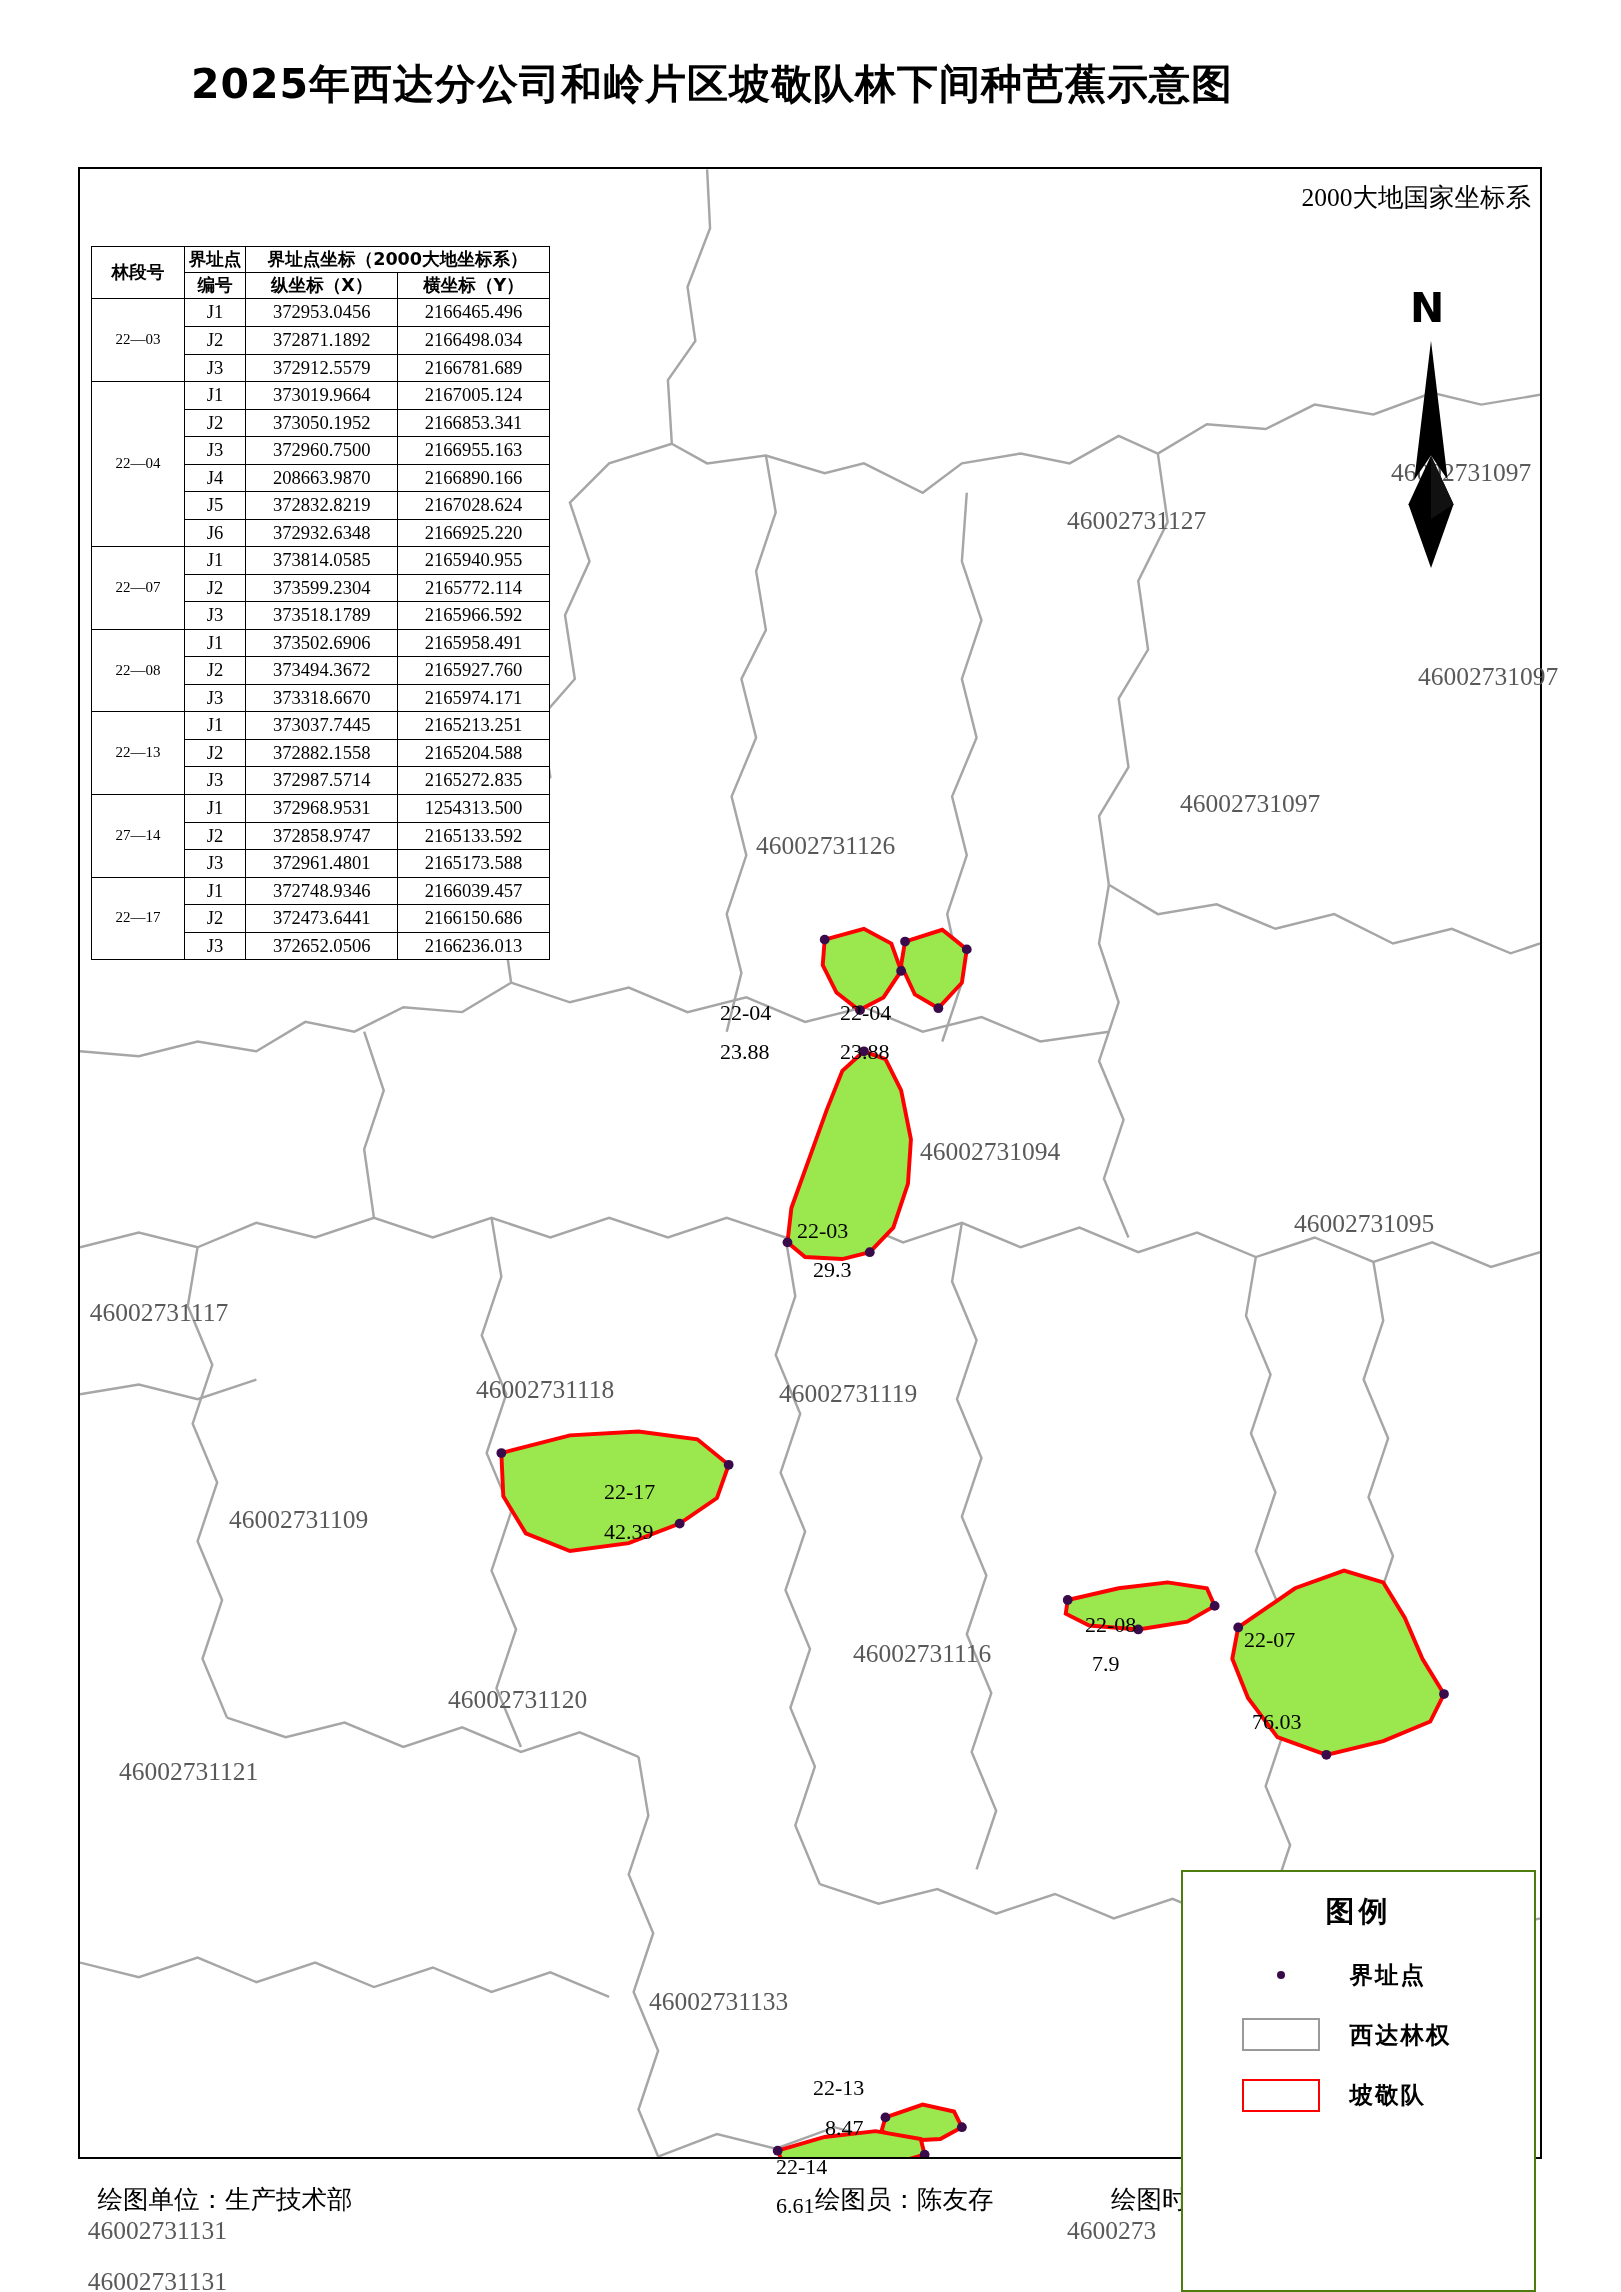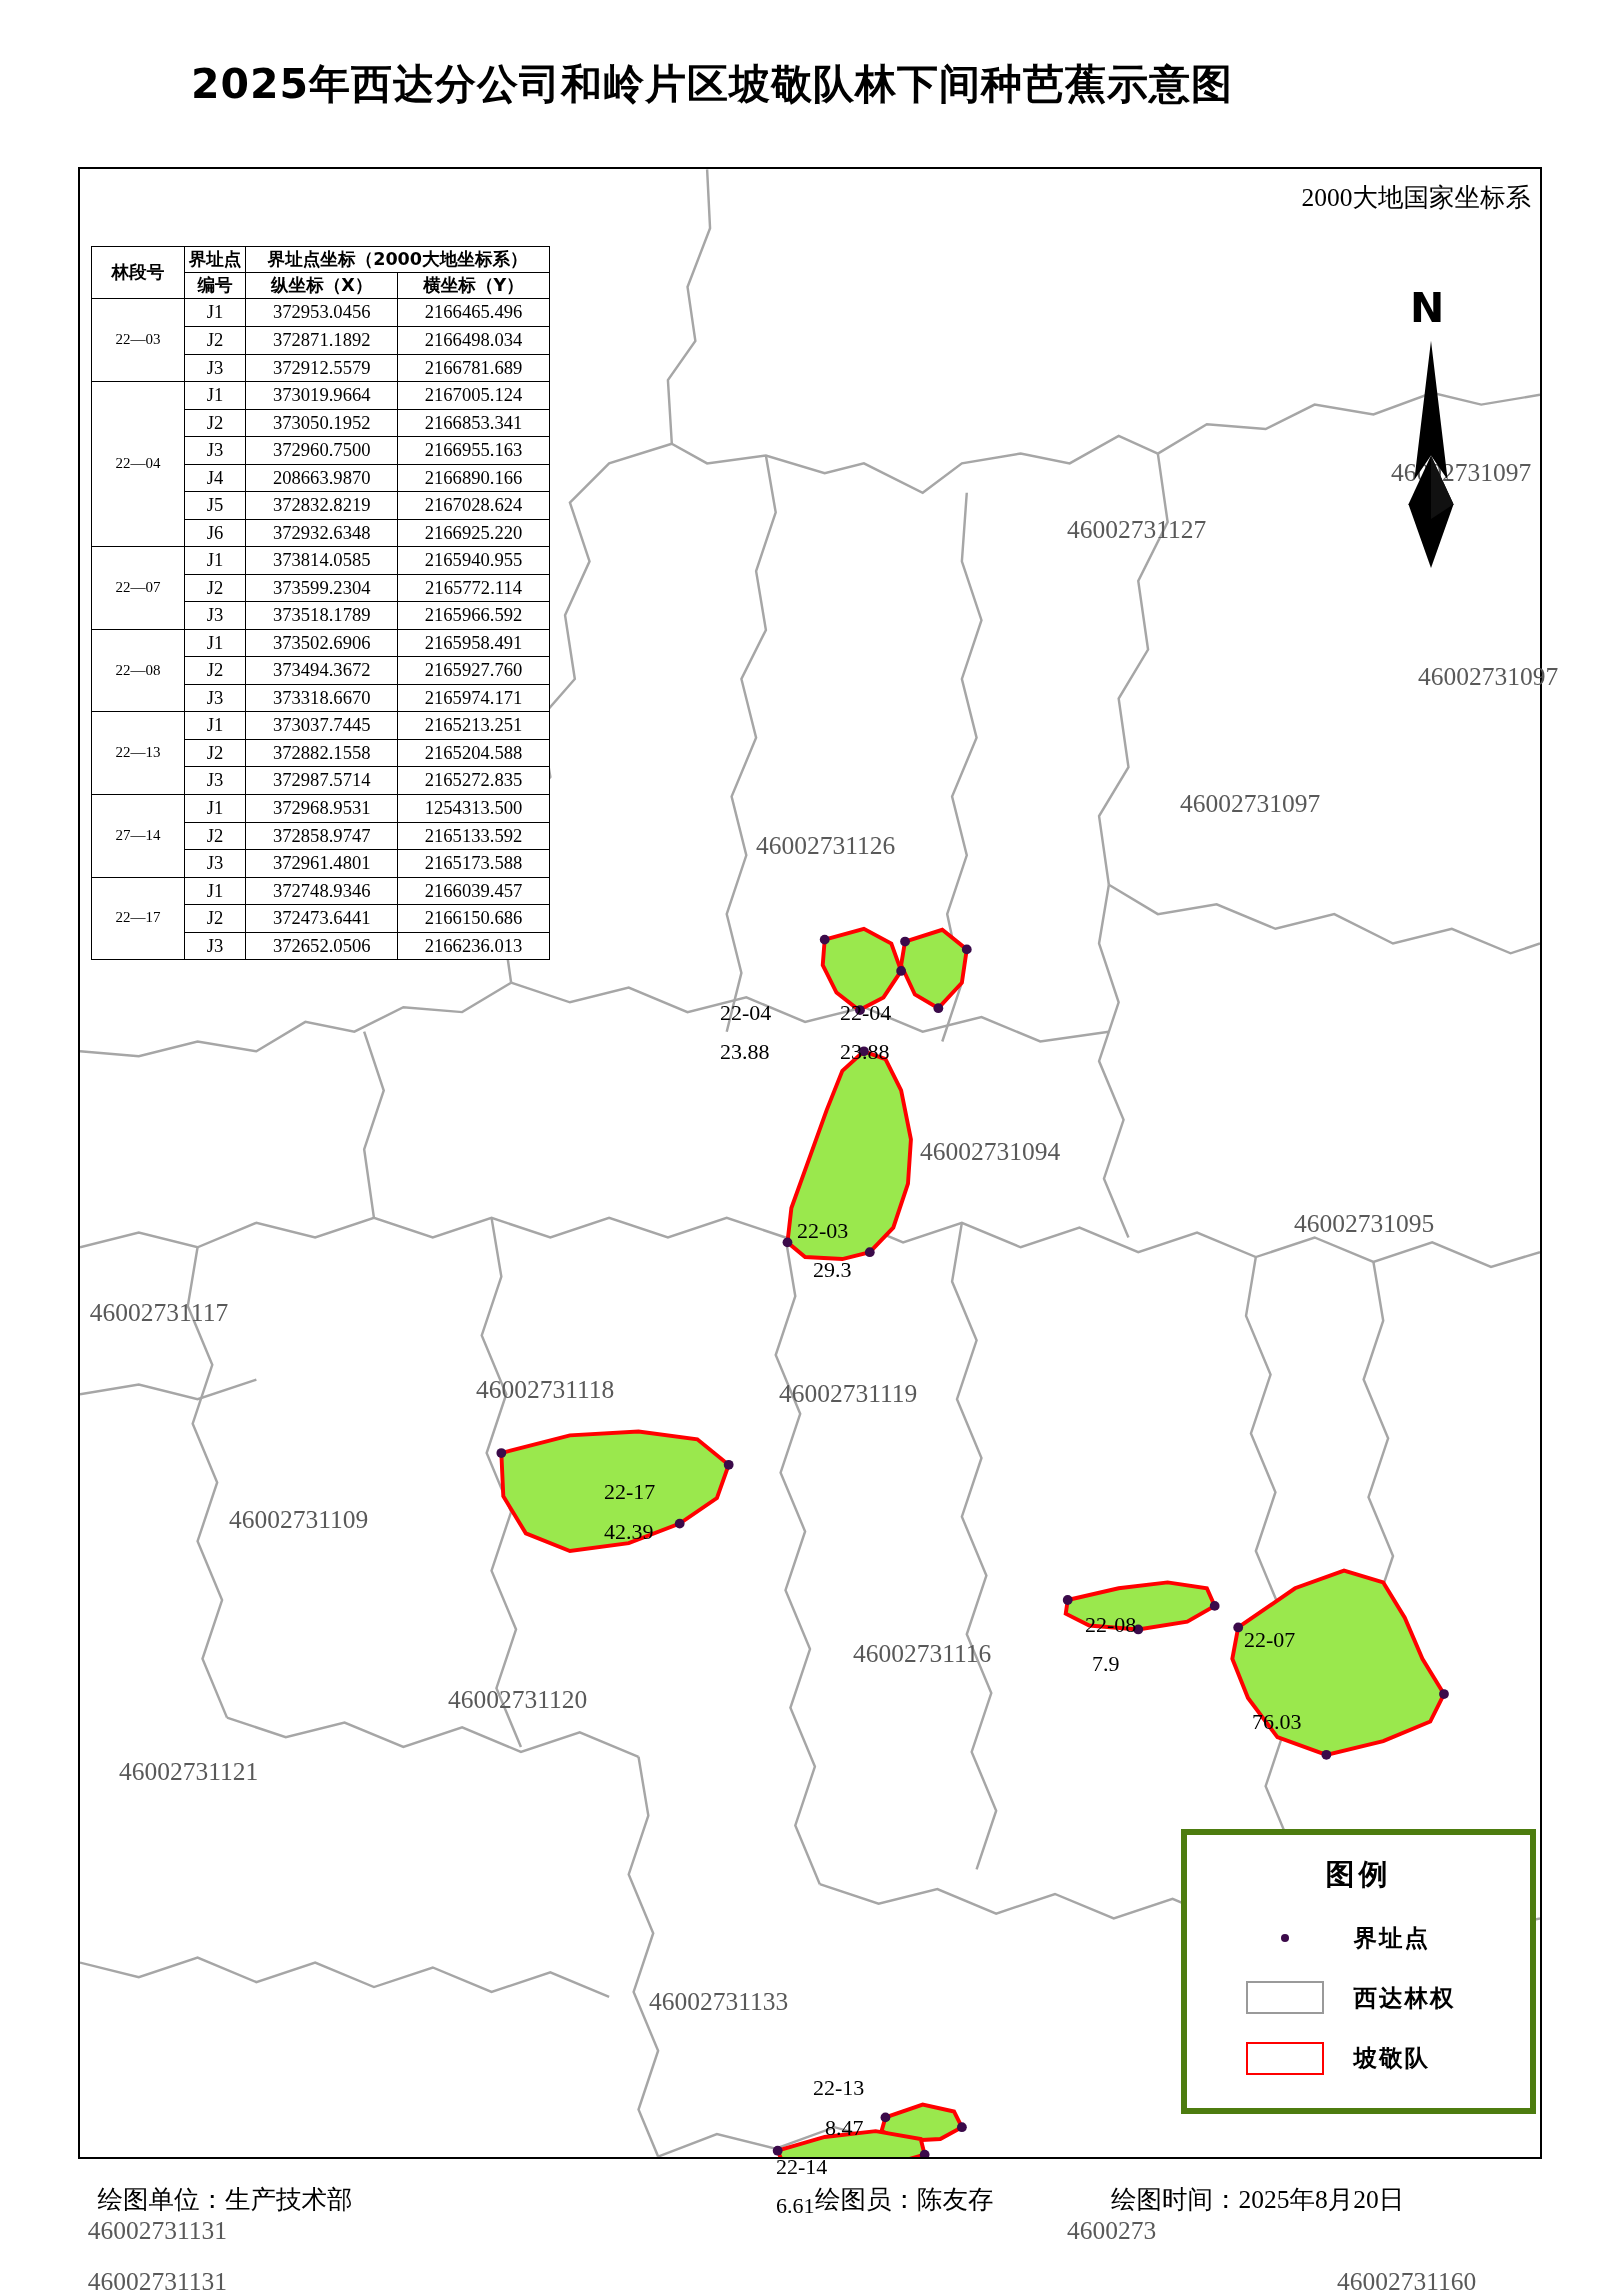--- a/index.html
+++ b/index.html
@@ -120,24 +120,24 @@
     top: 0px;
     font-family: "DejaVu Sans", sans-serif;
     font-weight: bold;
     font-size: 41px;
   }
 
   
   .legend {
     position: absolute;
     left: 1181px;
-    top: 1829px;
+    top: 1870px;
     width: 355px;
-    height: 285px;
-    border: 6px solid #4d7c0f;
+    height: 422px;
+    border: 2px solid #4d7c0f;
     background: #fff;
     box-sizing: border-box;
     z-index: 30;
   }
   .legend .lg-title {
     text-align: center;
     margin-top: 19.6px;
     font-family: "DejaVu Sans", sans-serif;
     font-weight: bold;
     font-size: 29px;
@@ -270,21 +270,21 @@
         <circle cx="1392" cy="1556" r="5"></circle>
         <circle cx="1272" cy="1618" r="5"></circle>
         <circle cx="822" cy="1988" r="5"></circle>
         <circle cx="900" cy="1998" r="5"></circle>
         <circle cx="862" cy="2026" r="5"></circle>
         <circle cx="712" cy="2022" r="5"></circle>
       </g>
     </svg>
 
     <div class="maplabel" style="left:1311px; top:289px;">46002731097</div>
-    <div class="maplabel" style="left:987px; top:346px;">46002731127</div>
+    <div class="maplabel" style="left:987px; top:337px;">46002731127</div>
     <div class="maplabel" style="left:1338px; top:493px;">46002731097</div>
     <div class="maplabel" style="left:1100px; top:620px;">46002731097</div>
     <div class="maplabel" style="left:676px; top:662px;">46002731126</div>
     <div class="maplabel" style="left:840px; top:968px;">46002731094</div>
     <div class="maplabel" style="left:1214px; top:1040px;">46002731095</div>
     <div class="maplabel" style="left:9.8px; top:1129px;">46002731117</div>
     <div class="maplabel" style="left:396px; top:1206px;">46002731118</div>
     <div class="maplabel" style="left:699px; top:1210px;">46002731119</div>
     <div class="maplabel" style="left:149px; top:1336px;">46002731109</div>
     <div class="maplabel" style="left:368px; top:1516px;">46002731120</div>

